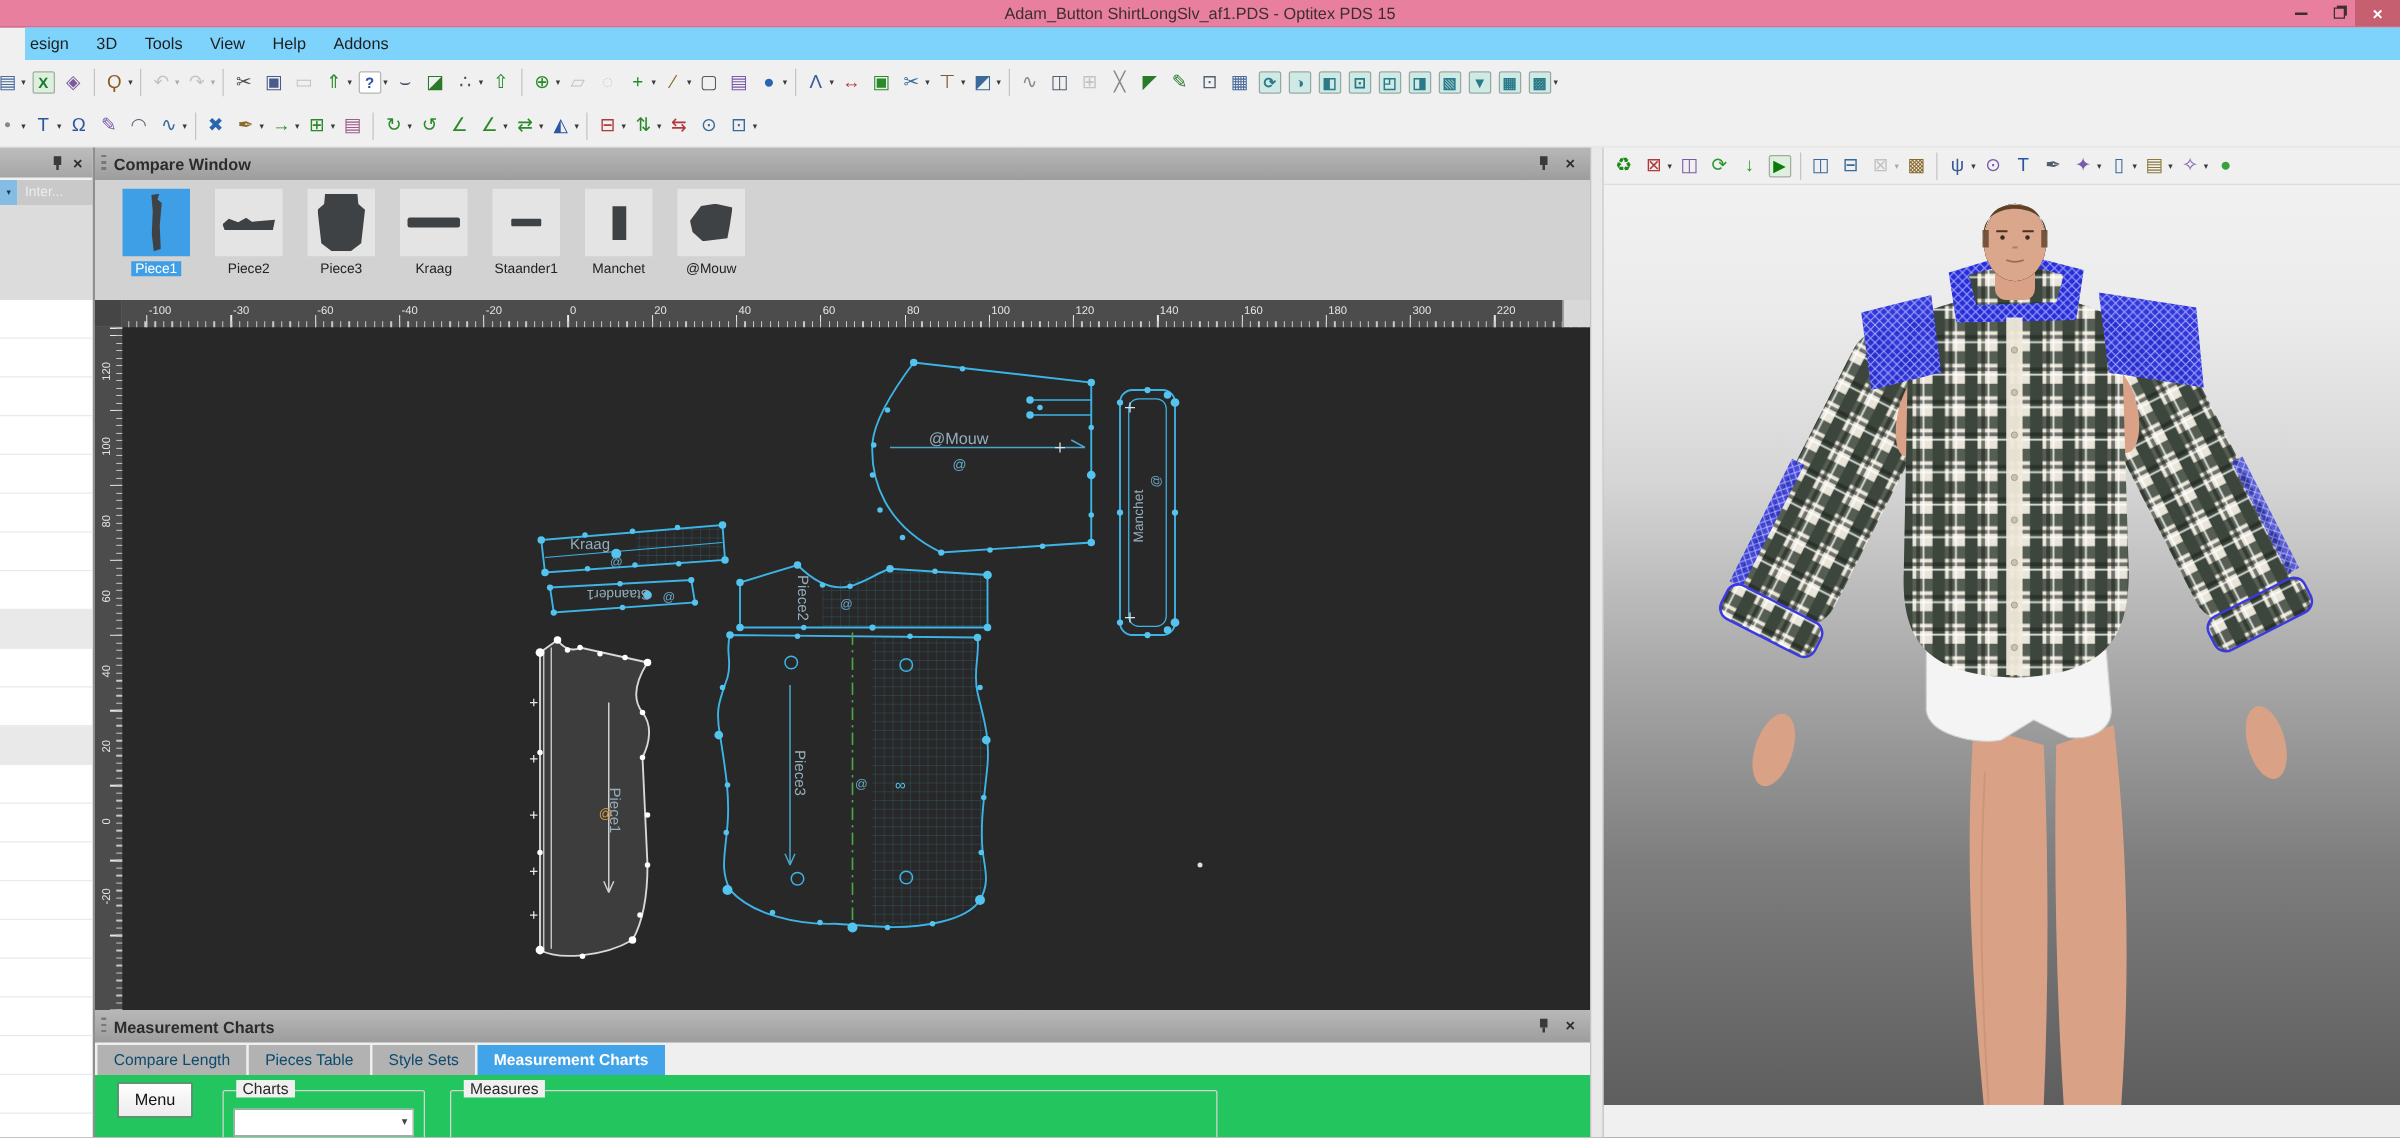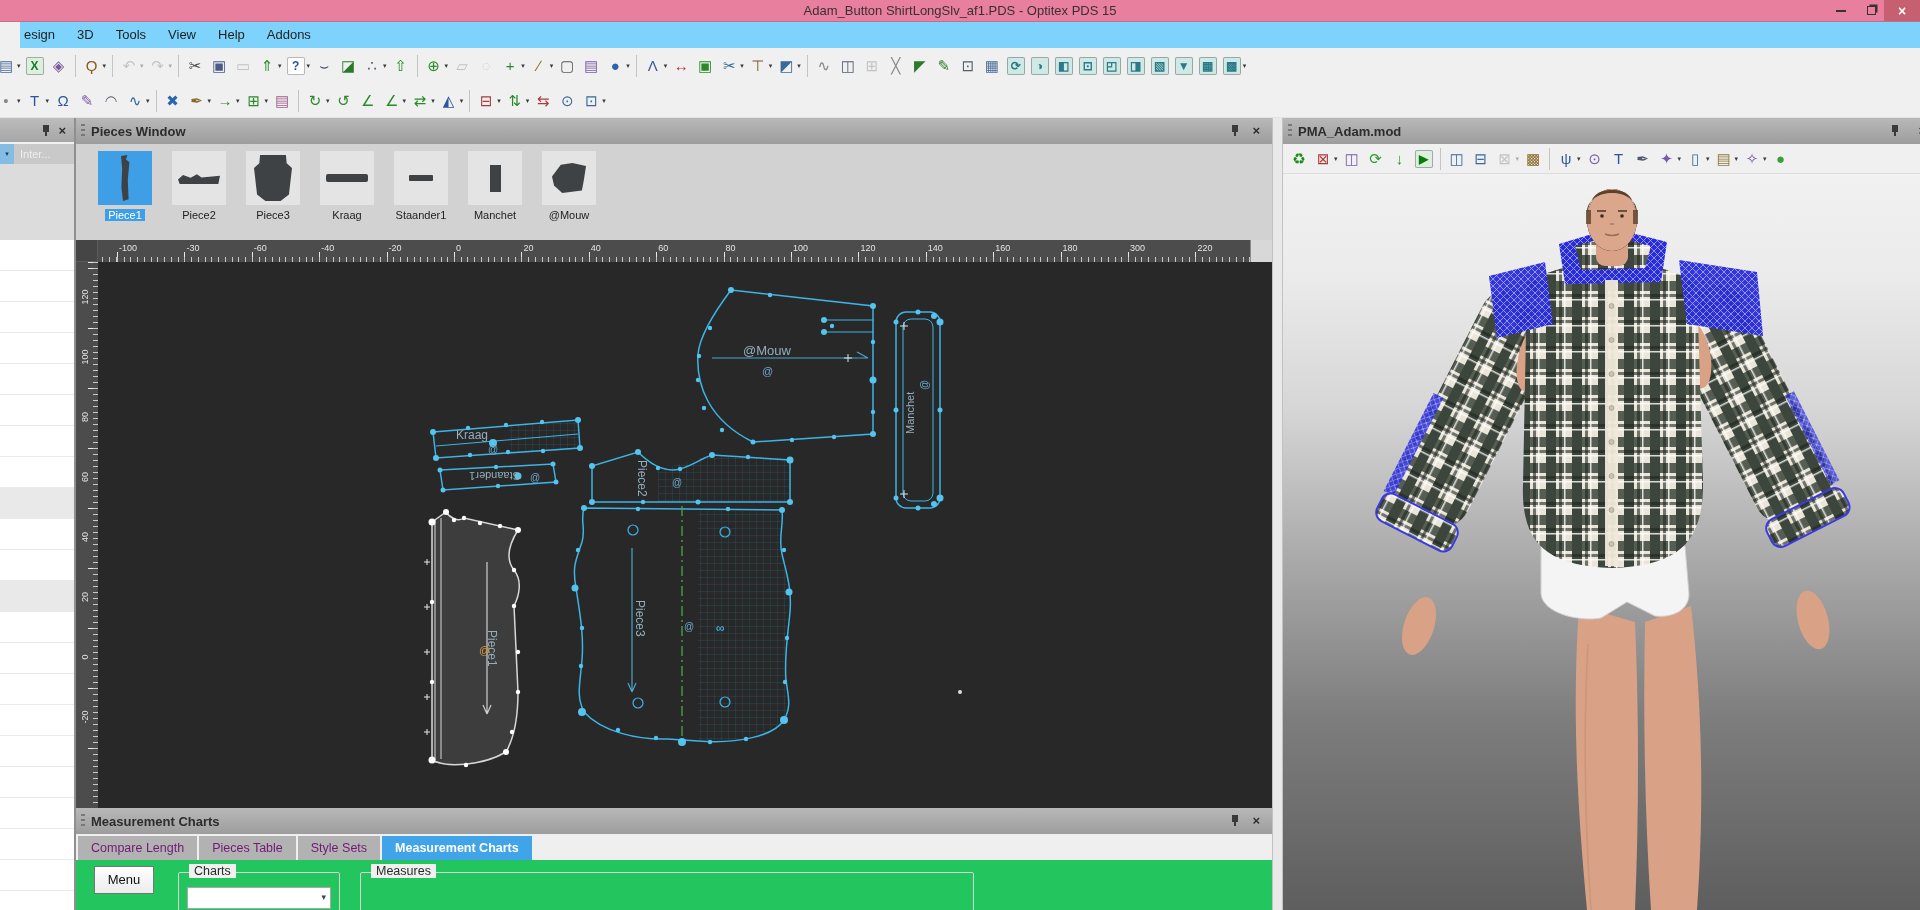--- a/index.html
+++ b/index.html
@@ -85,21 +85,21 @@
   .ruler-left{position:absolute;left:0;top:22px;width:22px;bottom:0;background-color:#4c4c4c;
     background-image:repeating-linear-gradient(180deg,#c8c8c8 0 1px,rgba(0,0,0,0) 1px 6px),
                      repeating-linear-gradient(180deg,#e8e8e8 0 1px,rgba(0,0,0,0) 1px 60px);
     background-size:5px 100%,10px 100%;background-position:100% 6px,100% 6px;background-repeat:repeat-y;}
   .rl-lbl{position:absolute;left:-1px;width:20px;font-size:9px;color:#e4e4e4;text-align:center;transform:rotate(-90deg);}
   .canvas{position:absolute;left:22px;top:22px;right:0;bottom:0;background:#282828;overflow:hidden;}
   .watermark{position:absolute;left:648px;top:136px;font-size:97px;font-weight:bold;color:#8f8f8f;letter-spacing:2px;line-height:1;}
   
   .bottom-panel{position:absolute;left:0;top:690px;width:1196px;height:116px;background:#f0f0f0;}
   .btabs{height:26px;background:#efefef;display:flex;align-items:flex-end;padding-left:2px;}
-  .btab{height:24px;line-height:24px;padding:0 13px;background:#b2b2b2;color:#701a75;font-size:12.5px;margin-right:2px;}
+  .btab{height:24px;line-height:24px;padding:0 13px;background:#b2b2b2;color:#0c4a6e;font-size:12.5px;margin-right:2px;}
   .btab.active{background:#42a4e8;color:#fff;font-weight:bold;}
   .bp-content{position:relative;height:50px;background:#22c55e;overflow:hidden;}
   .menu-btn{position:absolute;left:18px;top:6px;width:60px;height:28px;background:linear-gradient(#fefefe,#ececec);
             border:1px solid #757575;color:#111;font-size:13px;text-align:center;line-height:26px;}
   .grp{position:absolute;top:12px;height:50px;border:1px solid #d4d4d4;border-radius:2px;}
   .grp-lbl{position:absolute;top:-9px;left:10px;background:#f0f0f0;padding:0 5px;font-size:12.5px;color:#2a2a2a;}
   .grp.charts{left:102px;width:162px;}
   .grp.measures{left:284px;width:614px;}
   .sel-box{position:absolute;left:8px;top:14px;width:144px;height:22px;background:#fff;border:1px solid #a8a8a8;}
   .sel-box .sc{position:absolute;right:4px;top:4px;font-size:9px;color:#444;}
@@ -428,21 +428,21 @@
           <div class="lrow"></div>
           <div class="lrow"></div>
           <div class="lrow"></div>
         </div>
     </div>
 
     <div class="center">
 
       <div>
         <div class="phead">
-          <span class="ptitle">Pieces Window</span>
+          <span class="ptitle">Compare Window</span>
           <span class="pinicon"></span>
           <span class="xicon">×</span>
         </div>
         <div class="thumbs" id="pieceThumbs">
             <div class="pcell sel"><div class="thumb">
                 <div class="shp shp-piece1"></div>
               </div><div class="plbl">Piece1</div></div>
             <div class="pcell"><div class="thumb">
                 <div class="shp shp-piece2"></div>
               </div><div class="plbl">Piece2</div></div>
@@ -701,25 +701,20 @@
           <div class="grp measures">
             <span class="grp-lbl">Measures</span>
           </div>
         </div>
       </div>
     </div>
 
     <div class="vsplit"></div>
 
     <div class="right">
-      <div class="phead">
-        <span class="ptitle">PMA_Adam.mod</span>
-        <span class="pinicon" style="right:20px;"></span>
-        <span class="xicon" style="right:-6px;">×</span>
-      </div>
       <div class="toolbar3d" id="toolbar3d">
           <div class="tbtn">
             <span class="tglyph" style="color: rgb(26, 138, 26);">♻</span>
           </div>
           <div class="tbtn">
             <span class="tglyph" style="color: rgb(176, 58, 58);">⊠</span>
             <span class="caret">▾</span>
           </div>
           <div class="tbtn">
             <span class="tglyph" style="color: rgb(122, 90, 170);">◫</span>

